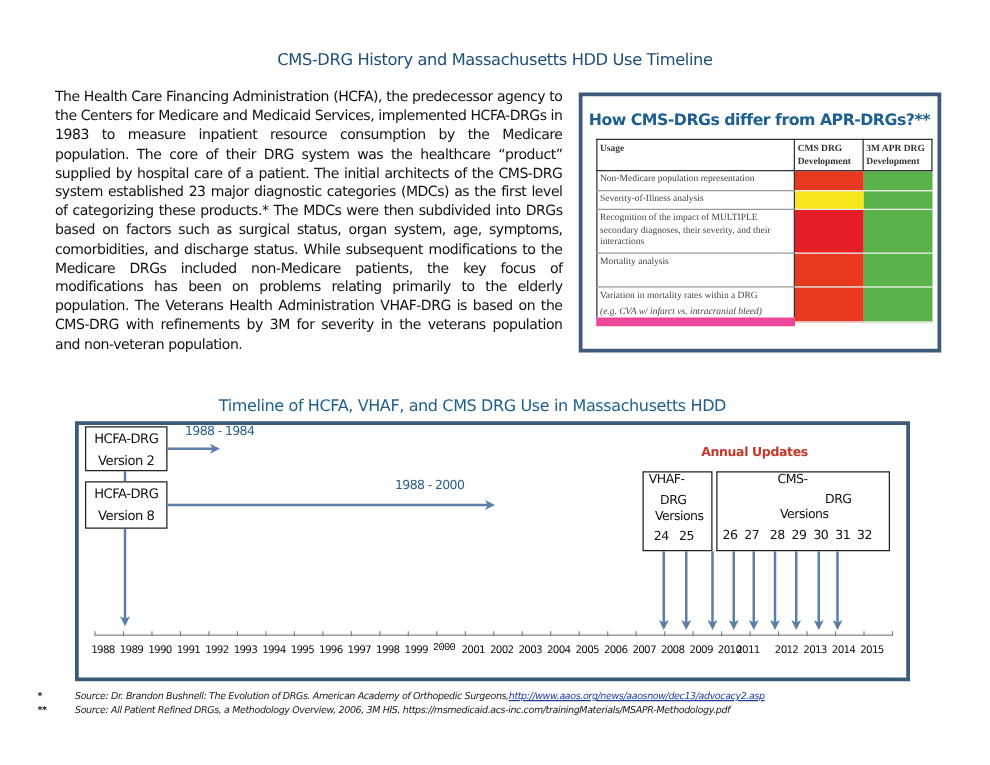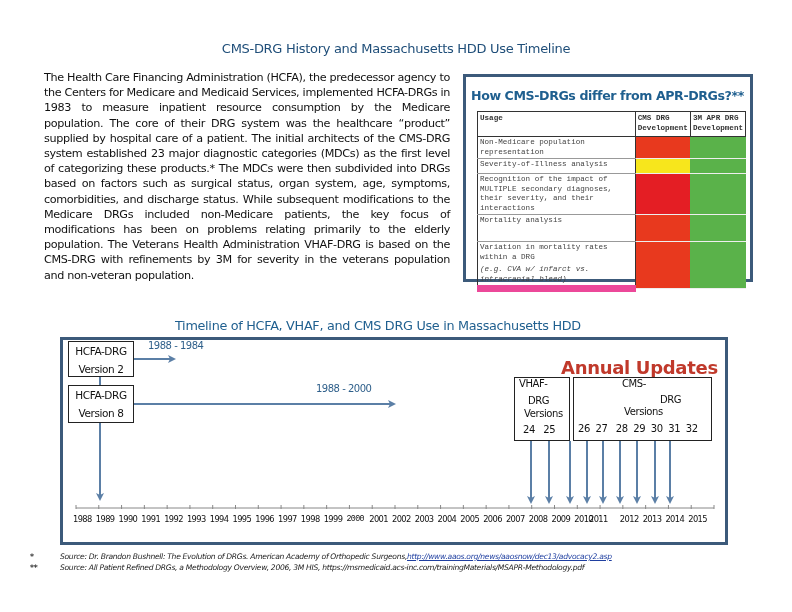--- a/index.html
+++ b/index.html
@@ -21,21 +21,21 @@
       position: absolute; left: 463px; top: 74px; width: 290px; height: 208px;
       border: 3px solid #3c5a7a; background: #fff;
     }
     .cmp-title {
       position: absolute; left: 5px; top: 11px; width: 280px;
       font-family: "DejaVu Sans", sans-serif; font-size: 12.6px; color: #1f5f8f; font-weight: bold;
       letter-spacing: -0.4px; white-space: nowrap;
     }
     .cmp-table {
       position: absolute; left: 11px; top: 34px; width: 269px;
-      border-collapse: collapse; font-family: Liberation Mono, monospace; font-size: 7.6px; color: #444;
+      border-collapse: collapse; font-family: Liberation Serif, serif; font-size: 7.6px; color: #444;
     }
     .cmp-table th {
       text-align: left; vertical-align: top; font-weight: bold; padding: 2px 2px; color: #333;
       border: 1px solid #333; height: 25px; line-height: 9.5px;
     }
     .cmp-table td { padding: 1px 2px; line-height: 9.5px; vertical-align: top; }
     .cmp-table td.usage { border-left: 1px solid #333; border-right: 1px solid #333; border-bottom: 1px solid #999; width: 159px; }
     .cmp-table tr.last td.usage { border-bottom: 7px solid #ec4899; }
     .cmp-table td.cell { width: 55px; border-bottom: 1px solid #eee; }
     .cmp-table .italic { font-style: italic; }
@@ -51,21 +51,21 @@
 
     .v-box {
       position: absolute; background: #fff; border: 1px solid #222;
       font-family: "DejaVu Sans", sans-serif; font-size: 10.5px; color: #111; text-align: center; line-height: 18px;
       letter-spacing: -0.4px;
     }
     .range-label {
       position: absolute; font-family: "DejaVu Sans", sans-serif; font-size: 10px; color: #2e5f8a; letter-spacing: -0.5px;
     }
     .annual-title {
-      position: absolute; font-family: "DejaVu Sans", sans-serif; font-size: 18px; font-weight: bold; color: #c0392b; letter-spacing: -0.3px;
+      position: absolute; font-family: "DejaVu Sans", sans-serif; font-size: 10px; font-weight: bold; color: #c0392b; letter-spacing: -0.3px;
     }
     .ver-text {
       position: absolute; font-family: "DejaVu Sans", sans-serif; font-size: 10px; color: #111; letter-spacing: -0.4px; white-space: nowrap;
     }
 
     svg.overlay { position: absolute; left: 0; top: 0; width: 792px; height: 612px; pointer-events: none; }
 
     .axis-labels {
       position: absolute; left: 73px; top: 514px; width: 650px; height: 12px;
       font-family: "DejaVu Sans", sans-serif; font-size: 8.3px; color: #111; letter-spacing: -0.6px;

